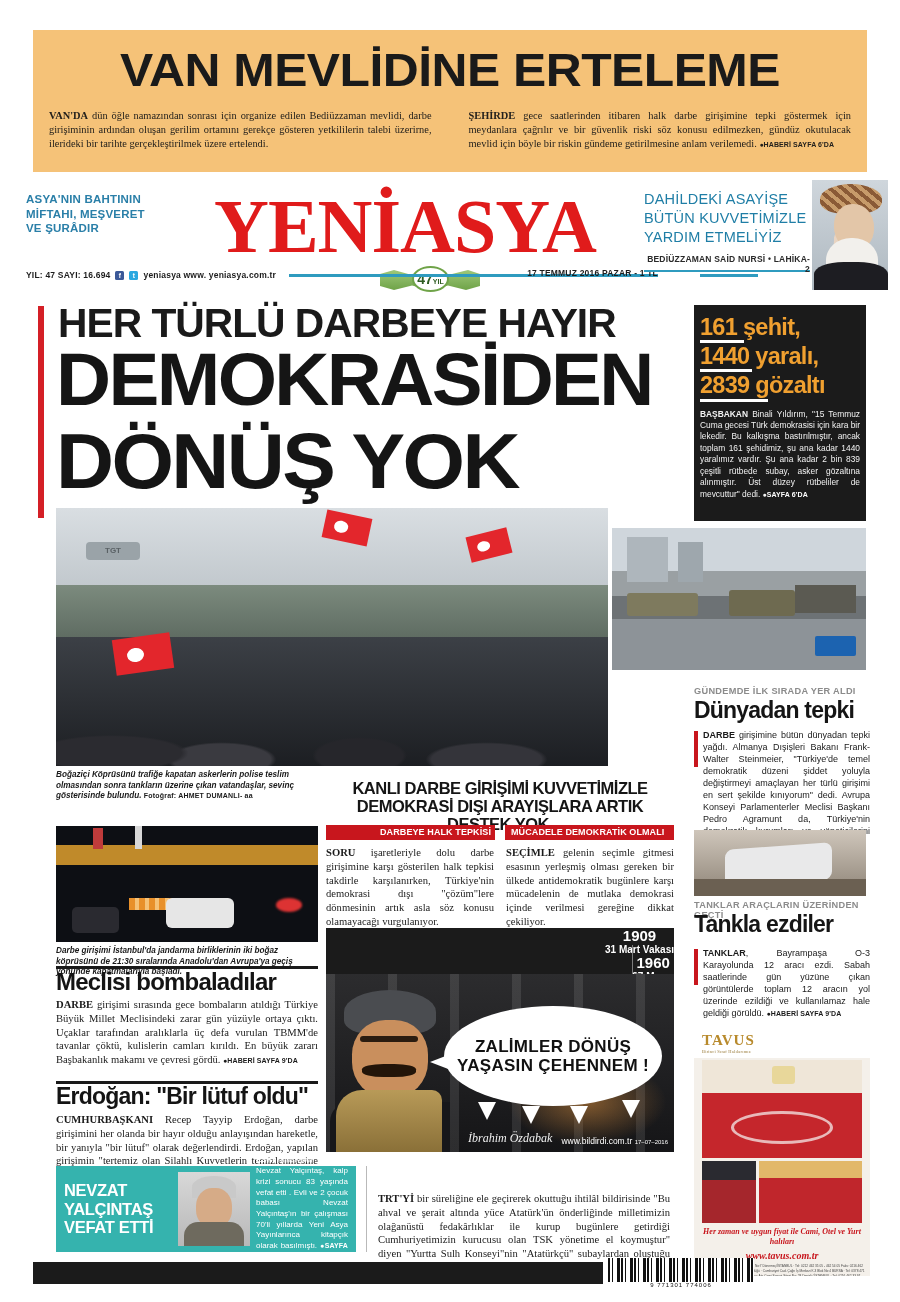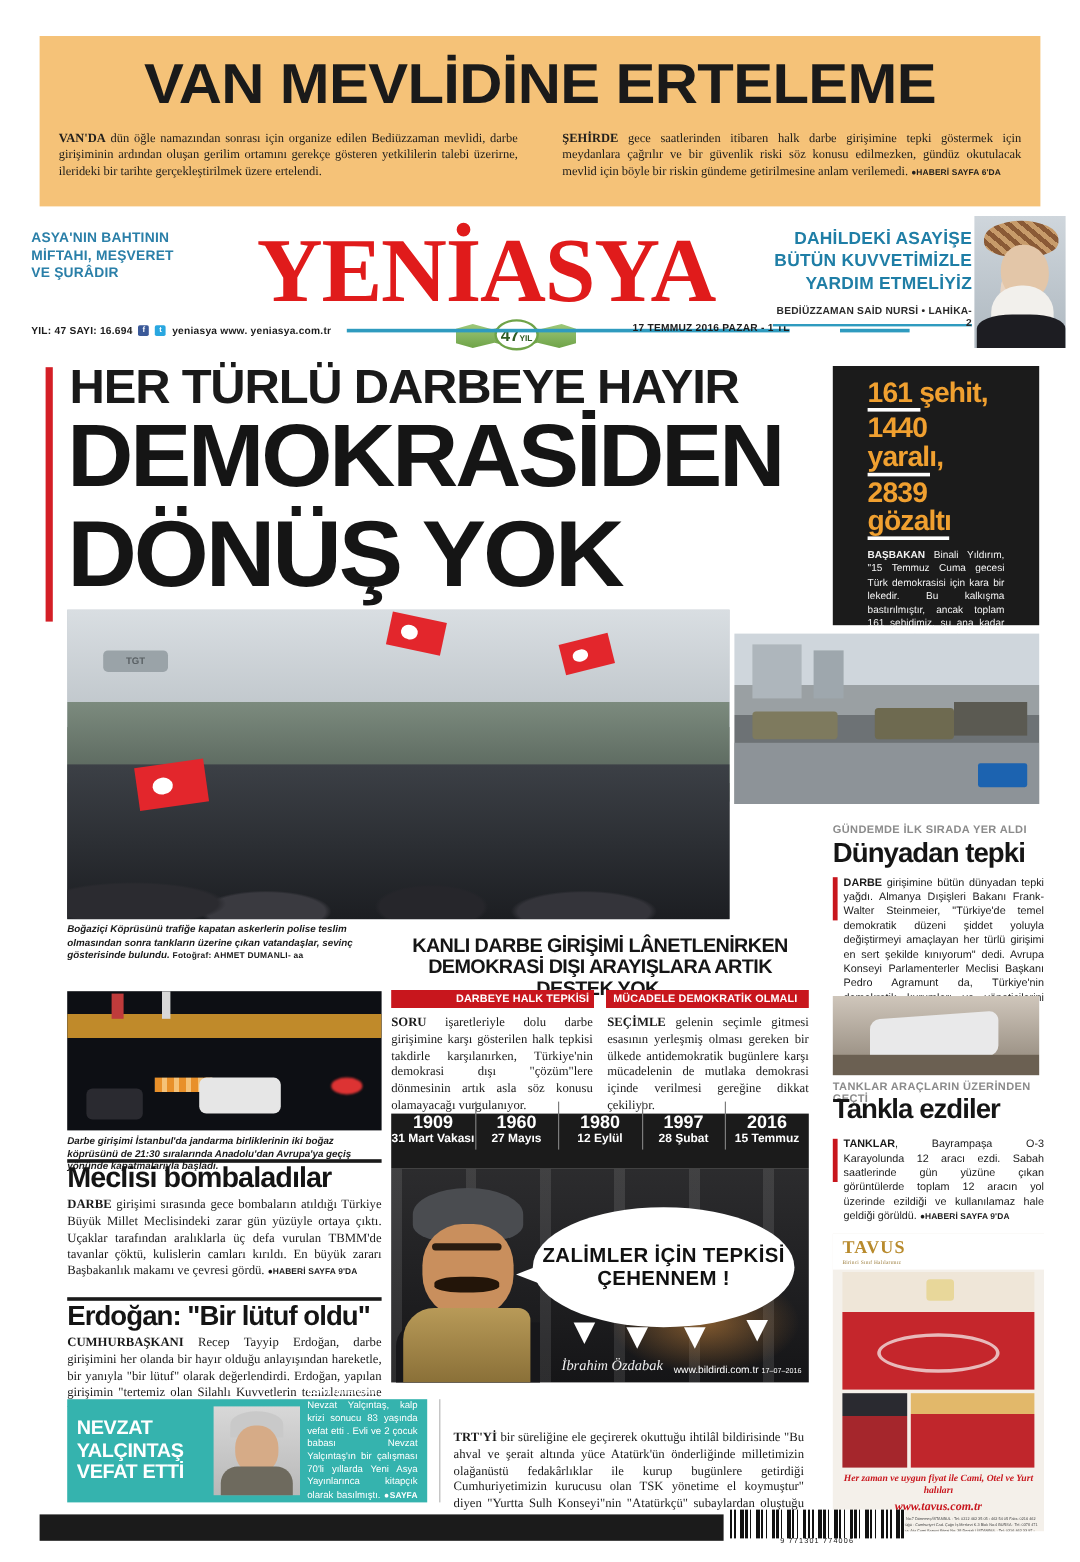--- a/index.html
+++ b/index.html
@@ -79,22 +79,22 @@
     font-family:"Liberation Sans", sans-serif; font-weight:bold;
     font-size:8.5px; color:#1c1c1c; letter-spacing:0.2px;
   }
   .rule-right {
     position:absolute; left:700px; top:92px; width:58px; height:3px; background:#2f9bbf;
   }
   .quote-box {
     position:absolute; right:12px; top:0px; width:244px; height:112px;
   }
   .quote-txt {
-    position:absolute; right:78px; top:8px; width:166px; text-align:right;
-    font-family:"Liberation Sans", sans-serif; font-weight:bold;
+    position:absolute; right:78px; top:8px; width:166px; text-align:left;
+    font-family:"Liberation Sans", sans-serif; font-weight:normal;
     font-size:14.5px; line-height:1.3; color:#1f7ea6; letter-spacing:0.2px;
   }
   .quote-src {
     position:absolute; right:78px; top:72px; width:170px; text-align:right;
     font-family:"Liberation Sans", sans-serif; font-weight:bold;
     font-size:8.5px; color:#2a2a2a; letter-spacing:0.2px;
   }
   .quote-rule { position:absolute; right:78px; top:88px; width:166px; height:2px; background:#2f9bbf;}
   .said-portrait {
     position:absolute; right:0px; top:-2px; width:76px; height:110px;
@@ -126,21 +126,21 @@
     font-family:"Liberation Sans", sans-serif; font-weight:bold;
     color:#151515; letter-spacing:-2.5px; line-height:0.86;
     text-shadow: 2px 2px 0 rgba(255,255,255,0.75);
   }
   .lead-head1 { top:48px; font-size:74px; transform:scaleX(1.03); transform-origin:left;}
   .lead-head2 { top:128px; font-size:78px; transform:scaleX(1.03); transform-origin:left;}
 
   
   .stat-box {
     position:absolute; left:694px; top:305px; width:172px; height:216px;
-    background:#1b1b1b; padding:10px 29px;
+    background:#1b1b1b; padding:10px 6px;
   }
   .stat-line {
     font-family:"Liberation Sans", sans-serif; font-weight:bold;
     font-size:23.5px; color:#f0a030; line-height:1.03; letter-spacing:-0.7px;
   }
   .stat-ul { height:3px; background:#fff; margin:1px 0 1px 0; }
   .stat-ul.w1 { width:44px; }
   .stat-ul.w2 { width:52px; }
   .stat-ul.w3 { width:68px; }
   .stat-body {
@@ -244,21 +244,21 @@
     position:absolute; right:4px; top:0; line-height:15px;
     font-family:"Liberation Sans", sans-serif; font-weight:bold;
     font-size:9px; color:#fff; letter-spacing:0.1px;
   }
   .tagbox.b2 span { right:auto; left:6px; }
   .ctr-cols { position:absolute; left:326px; top:846px; width:348px; display:flex; gap:12px;align-items:center; }
   .ctr-col { flex:1; }
 
   .timeline {
     position:absolute; left:326px; top:928px; width:348px; height:46px;
-    background:#1b1b1b; display:flex; align-items:flex-start;
+    background:#1b1b1b; display:flex; align-items:flex-end;flex-direction:column;
   }
   .tl-item { flex:1; text-align:center; color:#fff; position:relative; }
   .tl-item + .tl-item::before {
     content:""; position:absolute; left:0; top:-10px; width:1px; height:40px; background:#7c7c7c;
   }
   .tl-y { font-family:"Liberation Sans", sans-serif; font-weight:bold; font-size:15px; line-height:1.05;}
   .tl-l { font-family:"Liberation Sans", sans-serif; font-weight:bold; font-size:10px; line-height:1.15;}
 
   .cartoon {
     position:absolute; left:326px; top:974px; width:348px; height:178px;
@@ -509,21 +509,21 @@
   </div>
 
   <div class="hr-thick" style="left:56px; top:1081px; width:262px;"></div>
   <div class="sec-head h-erdogan">Erdoğan: "Bir lütuf oldu"</div>
   <div class="body-txt t-erdogan">
     <b>CUMHURBAŞKANI</b><span> Recep Tayyip Erdoğan, darbe girişimini her olanda bir hayır olduğu anlayışından hareketle, bir yanıyla "bir lütuf" olarak değerlendirdi. Erdoğan, yapılan girişimin "tertemiz olan Silahlı Kuvvetlerin temizlenmesine vesile olacak" bir hareket olacağını belirtti.</span>
     <span class="bullet">●</span><span class="ref">HABERİ SAYFA 8'DE</span>
   </div>
 
   <div class="ctr-head">
-    <div>KANLI DARBE GİRİŞİMİ LÂNETLENİRKEN</div>
+    <div>KANLI DARBE GİRİŞİMİ KUVVETİMİZLE</div>
     <div>DEMOKRASİ DIŞI ARAYIŞLARA ARTIK DESTEK YOK.</div>
   </div>
 
   <div class="tag-row">
     <div class="tagbox">
         <span>DARBEYE HALK TEPKİSİ</span>
       </div>
     <div class="tagbox b2">
         <span>MÜCADELE DEMOKRATİK OLMALI</span>
       </div>
@@ -567,21 +567,21 @@
     <div class="ct-figure">
       <div class="ct-helm"></div>
       <div class="ct-face"></div>
       <div class="ct-brow"></div>
       <div class="ct-mous"></div>
       <div class="ct-body"></div>
       <div class="ct-scarf"></div>
     </div>
     <div class="bub-tail"></div>
     <div class="bubble">
-      <div class="bubble-txt">ZALİMLER İÇİN TEPKİSİ ÇEHENNEM !</div>
+      <div class="bubble-txt">ZALİMLER DÖNÜŞ YAŞASIN ÇEHENNEM !</div>
     </div>
     <div class="bub-sp" style="left:152px; top:128px;"></div>
     <div class="bub-sp" style="left:196px; top:132px;"></div>
     <div class="bub-sp" style="left:244px; top:132px;"></div>
     <div class="bub-sp" style="left:296px; top:126px;"></div>
     <div class="sig">İbrahim Özdabak</div>
     <div class="ct-url"><span>www.bildirdi.com.tr</span> <span class="d">17–07–2016</span></div>
   </div>
 
   <div class="r-kicker rk1">GÜNDEMDE İLK SIRADA YER ALDI</div>

